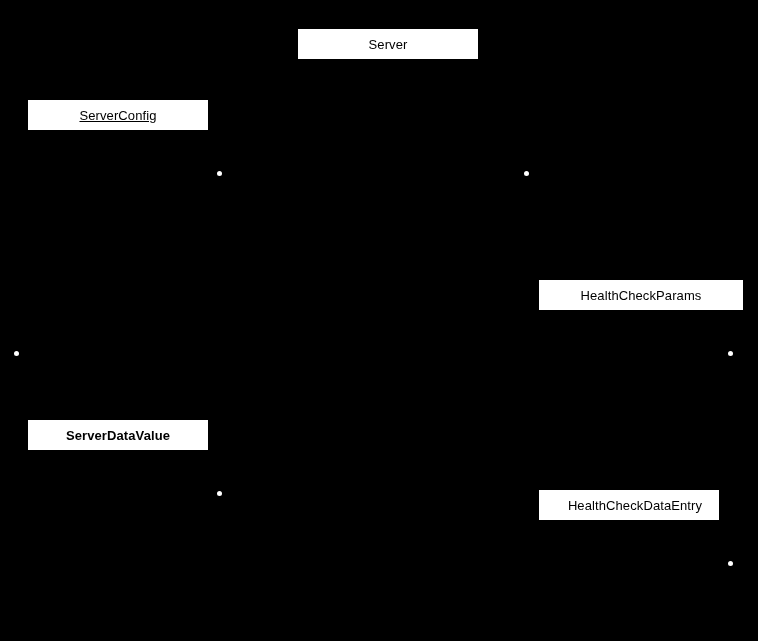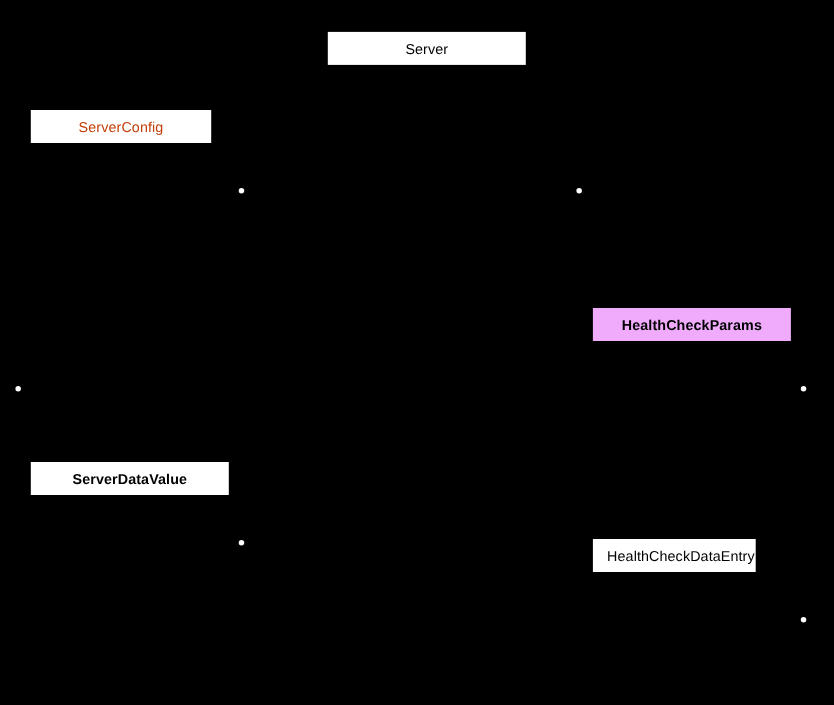--- a/index.html
+++ b/index.html
@@ -55,35 +55,35 @@
 </style>
 </head>
 <body style="background: rgb(0, 0, 0); width: 758px; height: 641px;">
 
 <div id="diagram-canvas" style="width: 758px; height: 641px; background: rgb(0, 0, 0);">
 
   <div class="node-box" style="left: 298px; top: 0px; width: 180px; height: 30px; background: rgb(255, 255, 255); color: rgb(0, 0, 0);">
     <span class="node-label">Server</span>
   </div>
 
-  <div class="node-box" style="left: 28px; top: 71px; width: 164px; height: 30px; background: rgb(255, 255, 255); color: #c2410c;">
+  <div class="node-box" style="left: 28px; top: 71px; width: 180px; height: 30px; background: rgb(255, 255, 255); color: #000000; text-decoration: underline;">
     <span class="node-label">ServerConfig</span>
   </div>
 
 
 
-  <div class="node-box" style="left: 539px; top: 251px; width: 180px; height: 30px; background: #f0abfc; color: rgb(0, 0, 0); font-weight: bold;">
+  <div class="node-box" style="left: 539px; top: 251px; width: 204px; height: 30px; background: #ffffff; color: rgb(0, 0, 0);">
     <span class="node-label">HealthCheckParams</span>
   </div>
 
   <div class="node-box" style="left: 28px; top: 391px; width: 180px; height: 30px; background: rgb(255, 255, 255); color: rgb(0, 0, 0); font-weight: bold;">
     <span class="node-label">ServerDataValue</span>
   </div>
 
-  <div class="node-box" style="left: 539px; top: 461px; width: 148px; height: 30px; background: rgb(255, 255, 255); color: rgb(0, 0, 0); padding-left: 12px;">
+  <div class="node-box" style="left: 539px; top: 461px; width: 180px; height: 30px; background: rgb(255, 255, 255); color: rgb(0, 0, 0); padding-left: 12px;">
     <span class="node-label">HealthCheckDataEntry</span>
   </div>
 
   <div class="edge-marker" style="left: 216.5px; top: 141.5px; background: rgb(255, 255, 255);"></div>
   <div class="edge-marker" style="left: 523.5px; top: 141.5px; background: rgb(255, 255, 255);"></div>
   <div class="edge-marker" style="left: 13.5px; top: 321.5px; background: rgb(255, 255, 255);"></div>
   <div class="edge-marker" style="left: 727.5px; top: 321.5px; background: rgb(255, 255, 255);"></div>
   <div class="edge-marker" style="left: 216.5px; top: 461.5px; background: rgb(255, 255, 255);"></div>
   <div class="edge-marker" style="left: 727.5px; top: 531.5px; background: rgb(255, 255, 255);"></div>
 

